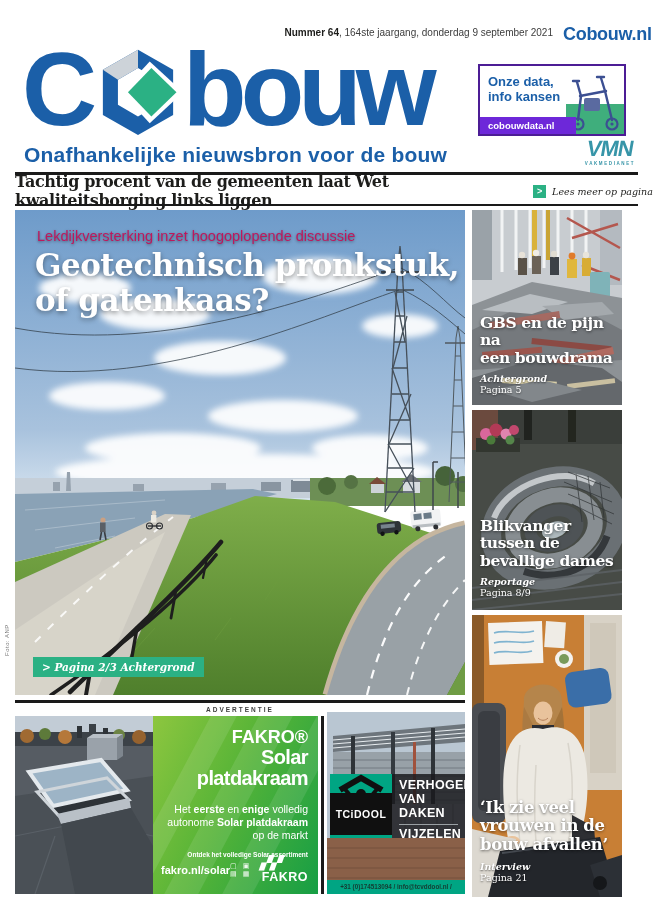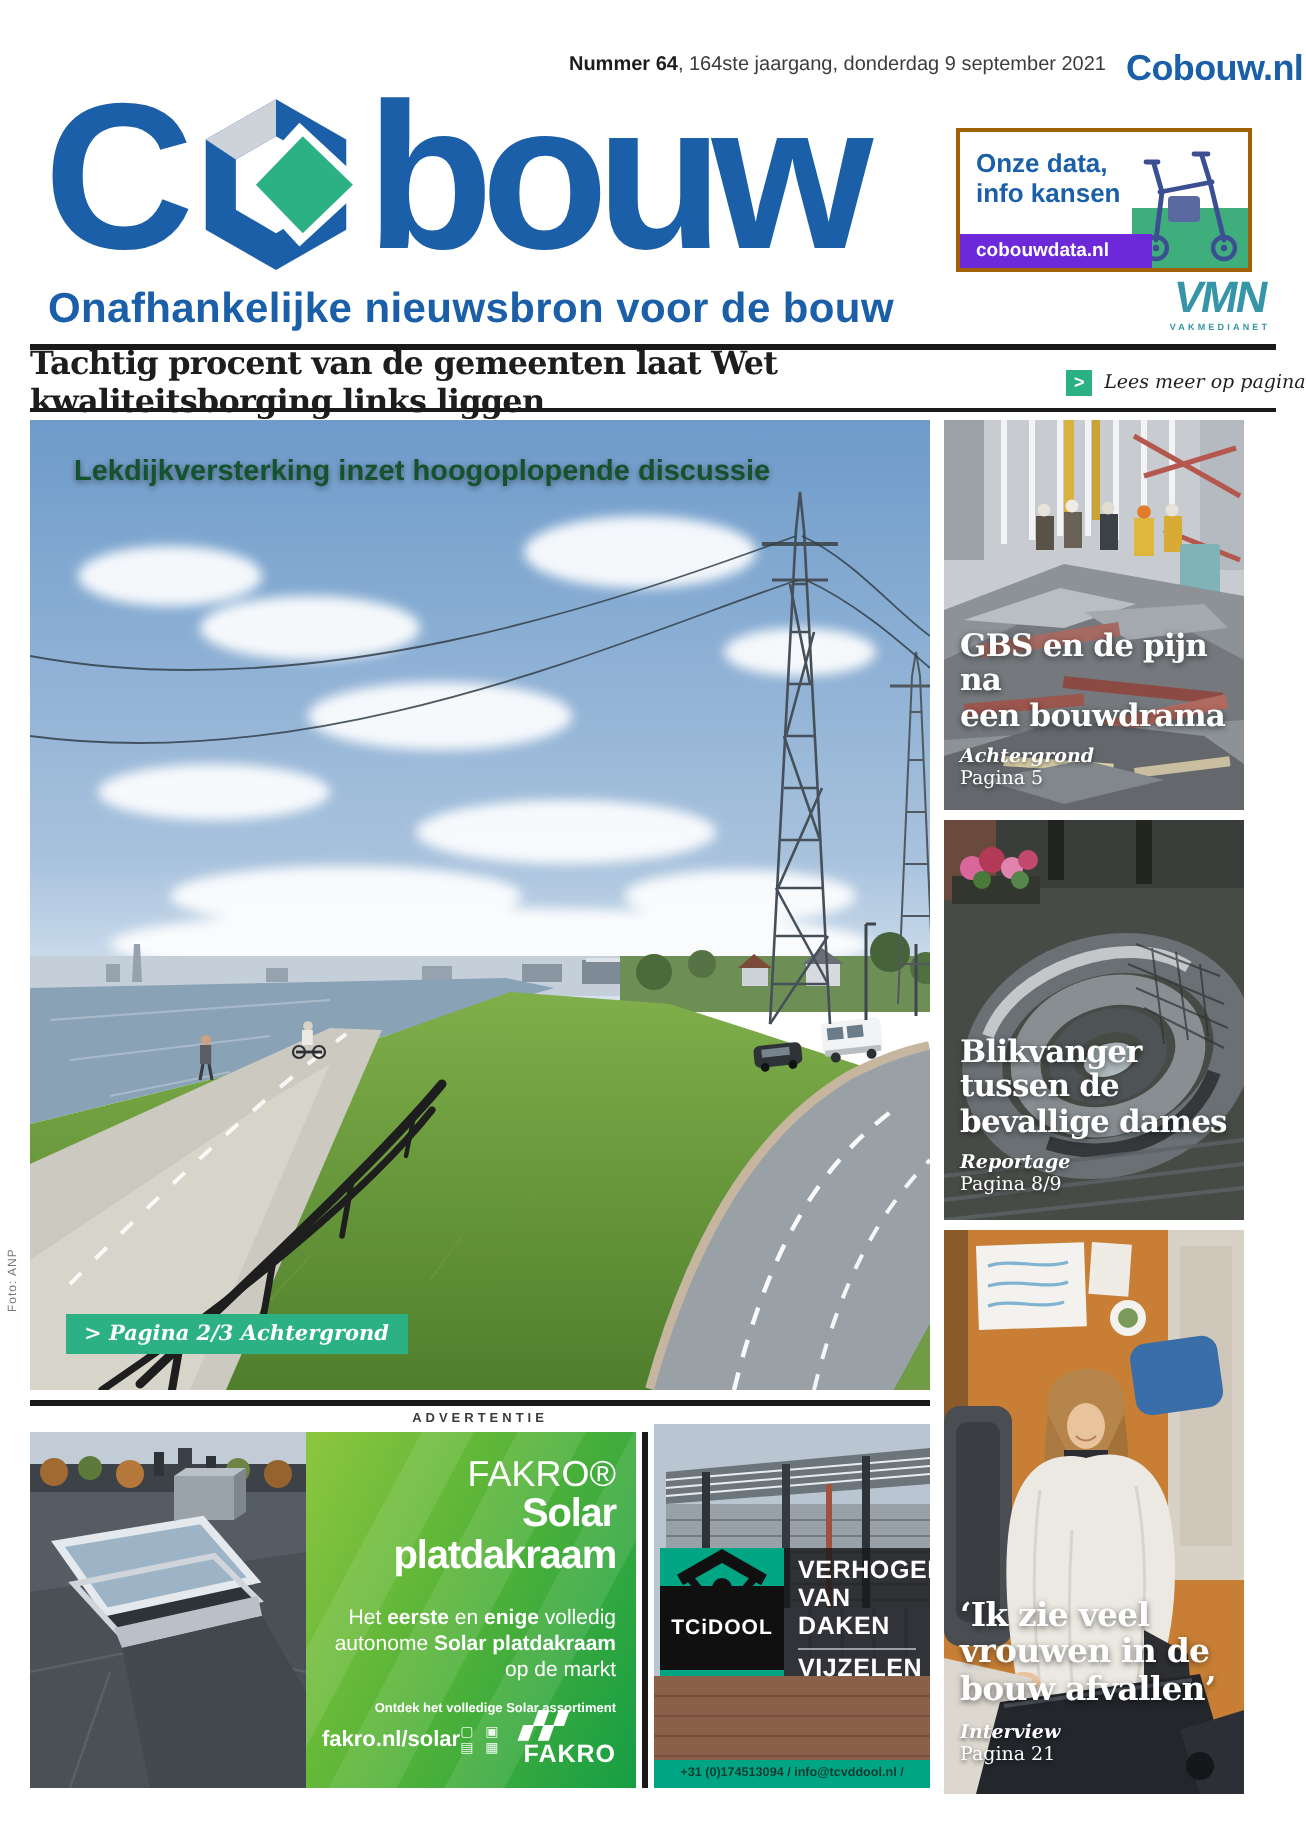--- a/index.html
+++ b/index.html
@@ -15,21 +15,21 @@
     font-weight:bold; color:#1b5fa8; letter-spacing:-0.3px; cursor:pointer; }
   .logo-row { position:absolute; top:30px; left:22px; height:118px; display:flex; align-items:center; }
   .logo-txt { font-size:104px; font-weight:bold; color:#1b5fa8; letter-spacing:-6px;
     line-height:1; font-family:"Liberation Sans", sans-serif; }
   .logo-mark { width:86px; height:92px; margin:10px 2px 0 4px; }
   .tagline { position:absolute; top:143px; left:24px; font-size:21px; font-weight:bold;
     color:#1b5fa8; letter-spacing:0.2px; }
 
   
   .top-ad { position:absolute; top:64px; left:478px; width:148px; height:72px;
-    border:2px solid #a16207; background:#fff; overflow:hidden; cursor:pointer; }
+    border:2px solid #4c1d95; background:#fff; overflow:hidden; cursor:pointer; }
   .top-ad-text { position:absolute; top:9px; left:8px; font-size:13px; font-weight:bold;
     color:#1b5fa8; line-height:1.15; }
   .top-ad-ground { position:absolute; right:0; bottom:0; width:58px; height:30px; background:#3fae7c; }
   .top-ad-bar { position:absolute; left:0; bottom:0; width:96px; height:17px; background:#6d28d9;
     color:#fff; font-size:9.5px; font-weight:bold; line-height:17px; padding-left:8px; }
   .rollator { position:absolute; right:4px; top:4px; }
 
   .vmn { position:absolute; top:138px; left:580px; width:60px; text-align:center; }
   .vmn-main { font-size:22px; font-weight:bold; color:#3795a8; transform:skewX(-10deg);
     letter-spacing:-1px; line-height:1; }
@@ -43,22 +43,22 @@
   .breaking-h { font-family:"DejaVu Serif", serif; font-weight:bold; font-size:16px;
     letter-spacing:-0.4px; color:#1d1d1b; flex:1 1 auto; }
   .more-box { width:13px; height:13px; background:#2bb184; color:#fff; font-size:9px;
     font-weight:bold; text-align:center; line-height:13px; margin-right:6px; flex:0 0 auto; }
   .more-txt { font-family:"DejaVu Serif", serif; font-style:italic; font-size:9.5px;
     color:#1d1d1b; flex:0 0 auto; }
   .breaking-more { display:flex; align-items:center; cursor:pointer; }
 
   
   .lead-photo { position:absolute; top:210px; left:15px; width:450px; height:485px; overflow:hidden; }
-  .lead-kicker { position:absolute; top:18px; left:22px; font-size:14.5px; font-weight:bold;
-    color:#14532d; text-shadow:0 1px 3px rgba(0,0,0,.45); }
+  .lead-kicker { position:absolute; top:18px; left:22px; font-size:14.5px; font-weight:normal;
+    color:#be185d; text-shadow:0 1px 3px rgba(0,0,0,.45); }
   .lead-headline { position:absolute; top:38px; left:20px; font-family:"DejaVu Serif", serif;
     font-weight:bold; font-size:31px; line-height:1.13; color:#fff; letter-spacing:-0.5px;
     text-shadow:0 2px 5px rgba(0,0,0,.4); }
   .lead-tag { position:absolute; left:18px; bottom:18px; background:#2bb184; color:#fff;
     font-family:"DejaVu Serif", serif; font-style:italic; font-weight:bold; font-size:10.5px;
     padding:4px 9px; cursor:pointer; }
   .photo-credit { position:absolute; top:656px; left:4px; font-size:6px; color:#777;
     transform:rotate(-90deg); transform-origin:left top; letter-spacing:0.5px; }
 
   .right-col { position:absolute; left:472px; top:210px; width:150px; }
@@ -74,21 +74,21 @@
   
   .advert-rule { top:700px; }
   .advert-label { position:absolute; top:706px; left:15px; width:450px; text-align:center;
     font-size:6.5px; letter-spacing:2px; color:#3c3c3c; font-weight:bold; }
   .fakro-ad { position:absolute; top:716px; left:15px; width:303px; height:178px; display:flex; cursor:pointer; }
   .fakro-photo { width:138px; height:178px; flex:0 0 auto; }
   .fakro-green { flex:1 1 auto; position:relative;
     background:linear-gradient(115deg,#8dc63f 0%, #57b437 45%, #169e45 100%); overflow:hidden; }
   .fakro-stripe { position:absolute; background:rgba(255,255,255,.10); transform:skewX(-28deg); top:-20px; height:220px; }
   .fakro-text { position:absolute; top:12px; right:10px; left:8px; text-align:right; color:#fff; }
-  .fakro-brand { font-size:18px; font-weight:normal; line-height:1.05; }
+  .fakro-brand { font-size:18px; font-weight:bold; line-height:1.05; }
   .fakro-title { font-size:20px; font-weight:bold; letter-spacing:-0.6px; line-height:1.05; }
   .fakro-body { margin-top:14px; font-size:10.5px; line-height:1.25; }
   .fakro-cta { margin-top:9px; font-size:6.5px; font-weight:bold; }
   .fakro-bottom { position:absolute; left:8px; right:10px; bottom:10px; display:flex;
     align-items:center; color:#fff; }
   .fakro-url { font-size:11px; font-weight:bold; flex:1 1 auto; text-align:left; }
   .fakro-icons { font-size:7px; letter-spacing:2px; margin-right:6px; opacity:.9; }
   .fakro-logo { font-size:12.5px; font-weight:bold; letter-spacing:0.5px; }
   .fakro-logo .fl-mark { display:inline-block; transform:skewX(-20deg); margin-right:1px; }
 
@@ -298,20 +298,24 @@
       <g stroke="#1e1e1e" fill="none" stroke-linecap="round">
         <path d="M55,482 C118,422 176,368 206,332" stroke-width="4.5"></path>
         <path d="M36,485 C108,436 170,384 201,345" stroke-width="3.6"></path>
         <path d="M75,462 L71,485" stroke-width="4"></path>
         <path d="M122,418 L116,452" stroke-width="3.4"></path>
         <path d="M161,380 L156,408" stroke-width="2.8"></path>
         <path d="M192,348 L188,368" stroke-width="2.2"></path>
       </g>
     </svg>
     <div class="lead-kicker">Lekdijkversterking inzet hoogoplopende discussie</div>
+    <div class="lead-headline">
+      <div>Geotechnisch pronkstuk,</div>
+      <div>of gatenkaas?</div>
+    </div>
     <div class="lead-tag">&gt; Pagina 2/3 Achtergrond</div>
   </div>
   <div class="photo-credit">Foto: ANP</div>
 
   <div class="right-col">
 
     <div class="card" style="height:195px">
       <svg width="150" height="195" viewBox="0 0 150 195">
         <rect width="150" height="195" fill="#c8ccd0"></rect>
         <g stroke="#f2f3f4" stroke-width="3">

